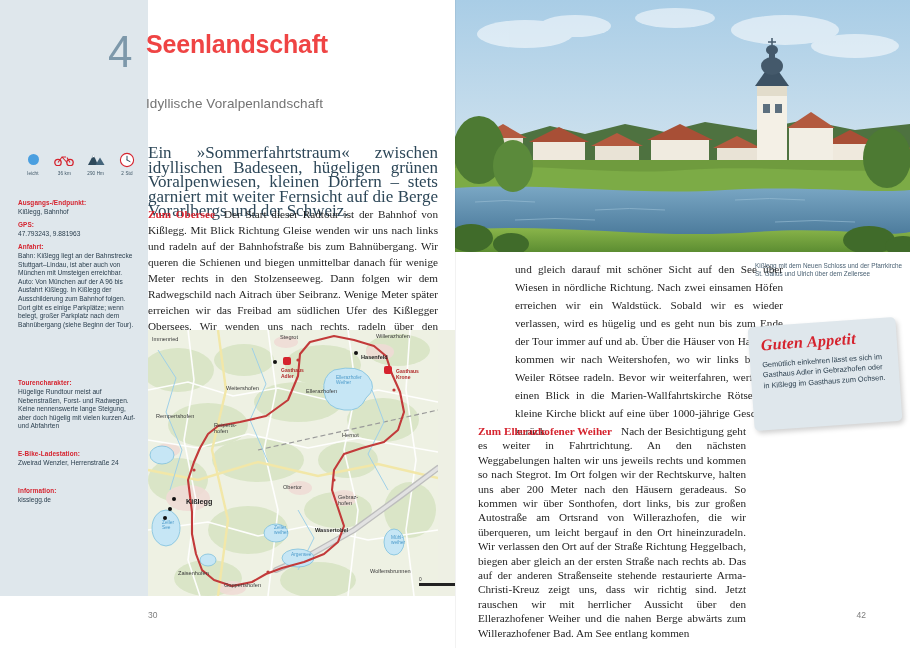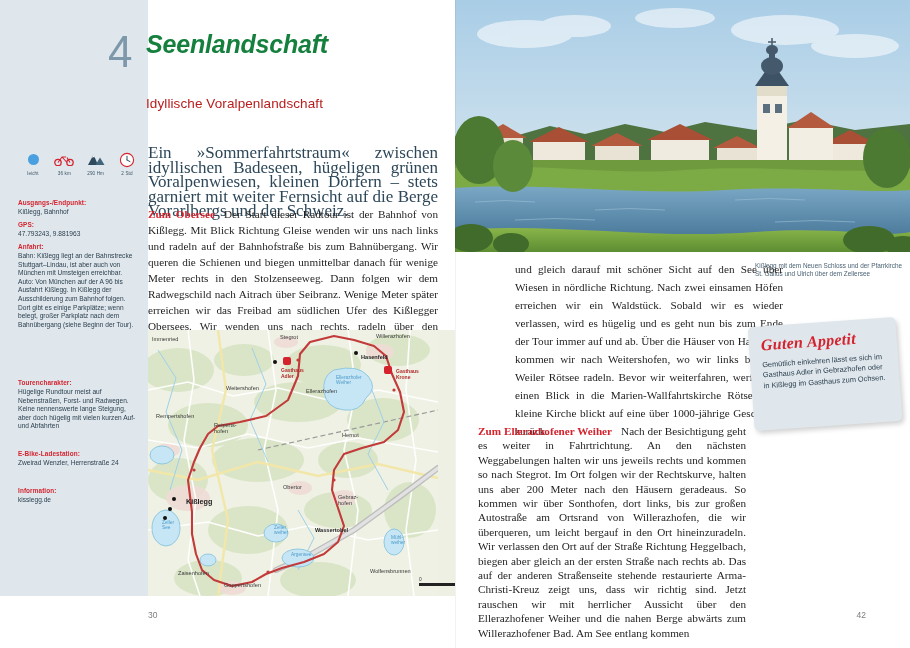--- a/index.html
+++ b/index.html
@@ -22,26 +22,26 @@
   }
   .chapter-num{
     position:absolute;left:108px;top:30px;
     font-family:"Liberation Sans", sans-serif;
     font-size:44px;line-height:44px;color:#7d98aa;font-weight:400;
   }
   .chapter-title{
     position:absolute;left:146px;top:30px;width:300px;
     font-family:"Liberation Sans", sans-serif;
     font-weight:bold;font-size:25px;line-height:28px;
-    color:#15803d;letter-spacing:-0.2px;font-style:italic;
+    color:#ef4444;letter-spacing:-0.2px;
   }
   .chapter-sub{
     position:absolute;left:146px;top:96px;width:300px;
     font-family:"Liberation Sans", sans-serif;
-    font-size:13.5px;color:#b91c1c;letter-spacing:0.1px;
+    font-size:13.5px;color:#737373;letter-spacing:0.1px;
   }
 
   .stats-row{
     position:absolute;left:20px;top:150px;width:120px;height:34px;
     display:flex;justify-content:space-between;align-items:flex-start;
   }
   .stat{width:26px;text-align:center;}
   .stat .glyph{height:19px;display:flex;align-items:center;justify-content:center;}
   .stat .lbl{
     font-family:"Liberation Sans", sans-serif;

